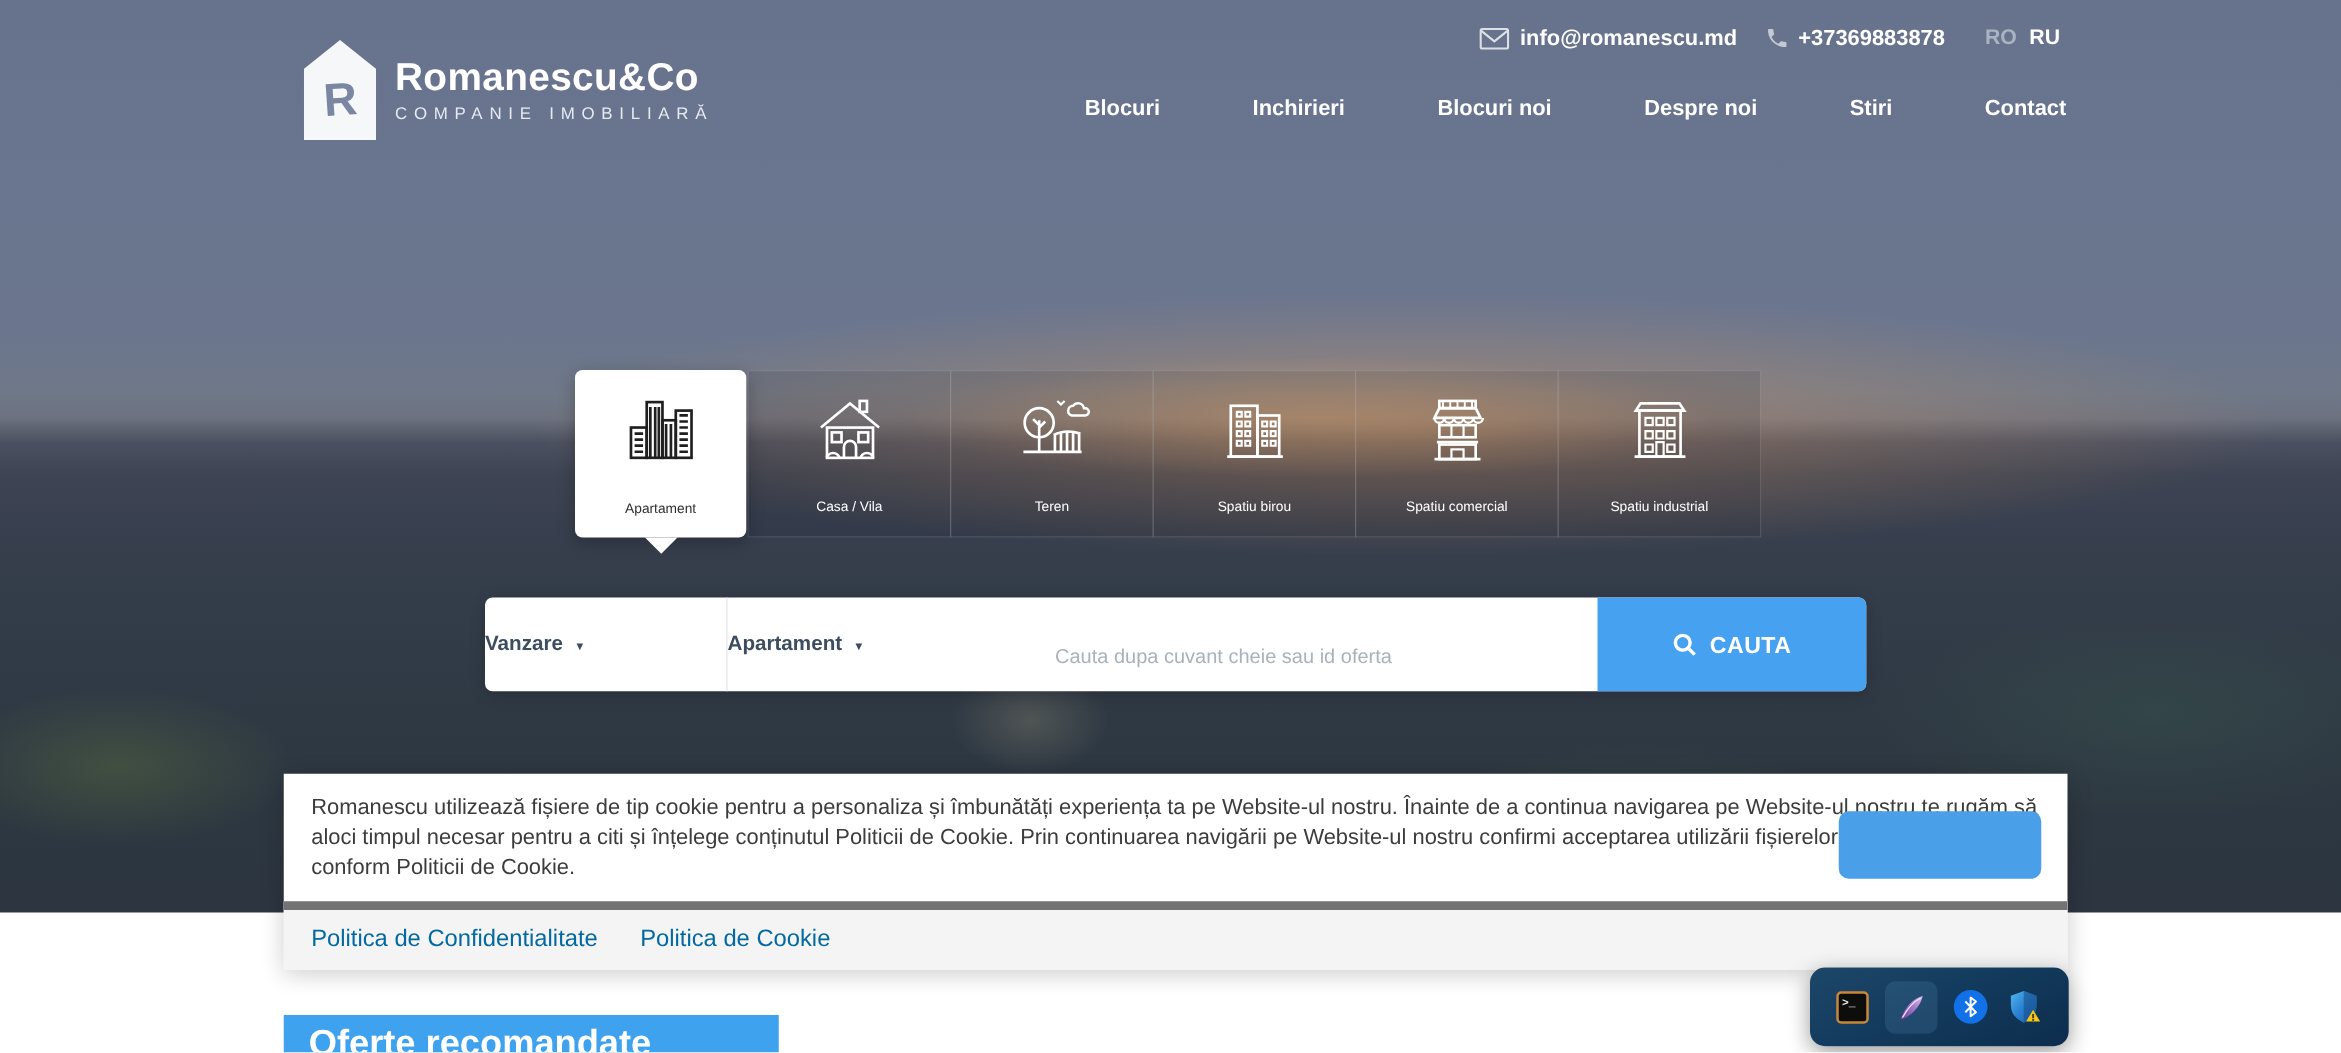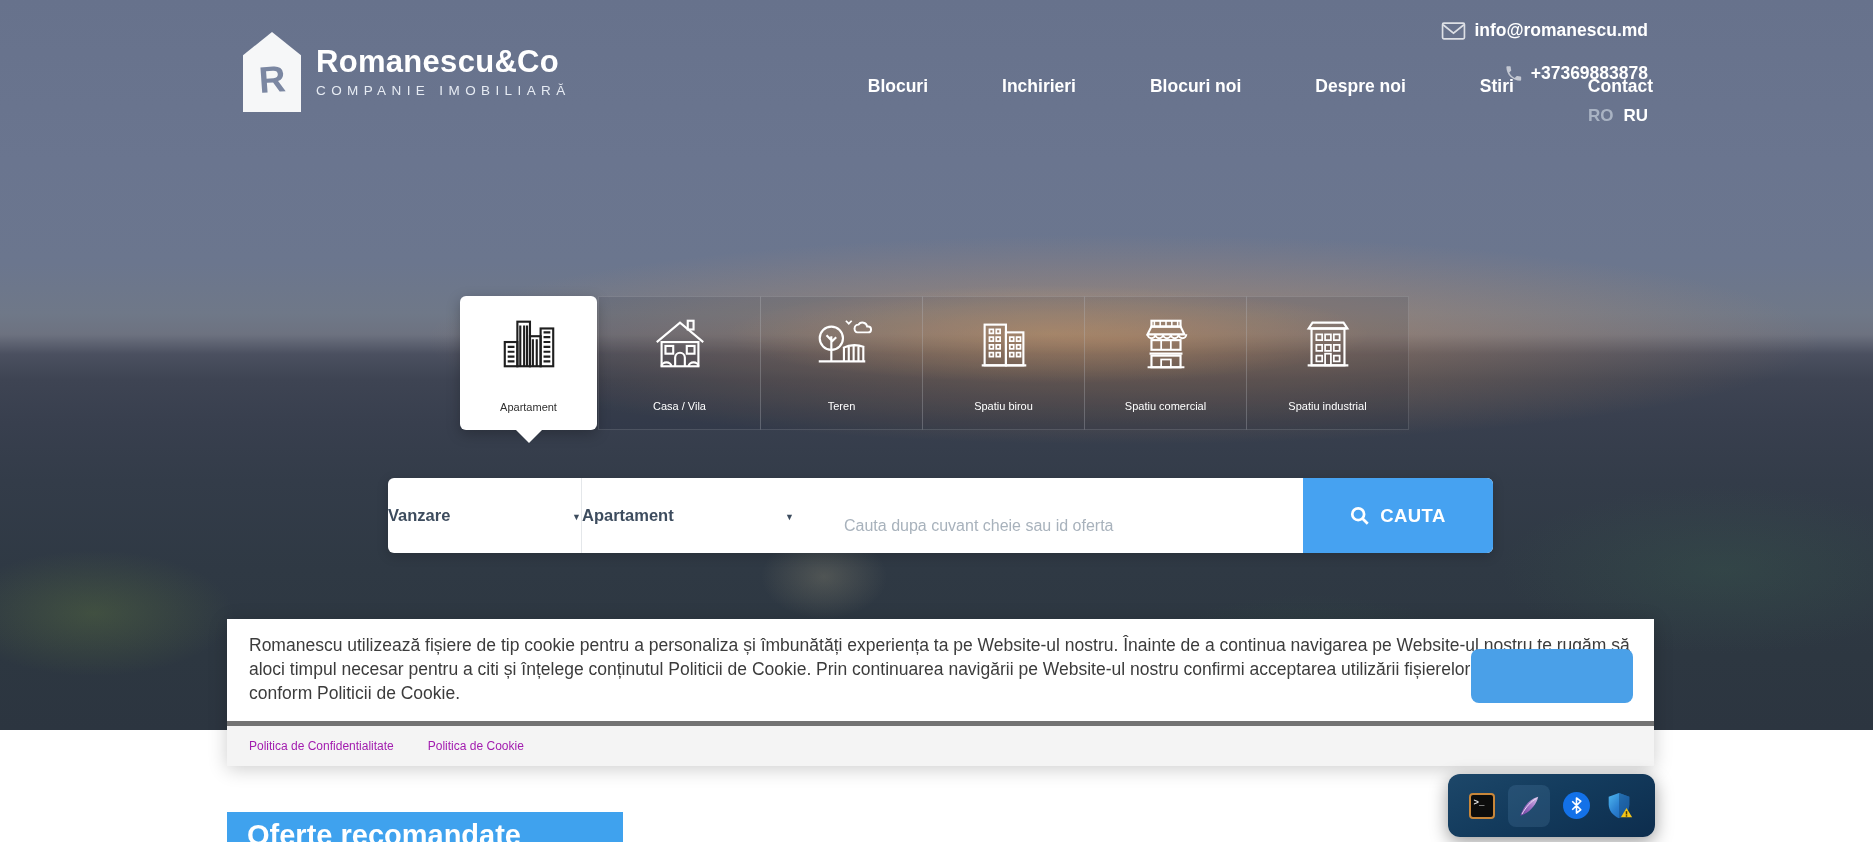--- a/index.html
+++ b/index.html
@@ -29,21 +29,21 @@
   .logo-house {
     width:58px; height:80px; background:rgba(255,255,255,.94);
     clip-path:polygon(50% 0%, 100% 29%, 100% 100%, 0% 100%, 0% 29%);
     display:flex; align-items:center; justify-content:center;
   }
   .logo-house span { color:#7b87a2; font-size:37px; font-weight:800; margin-top:16px; transform:rotate(-4deg); }
   .logo-text { padding-top:14px; }
   .logo-title { color:#fff; font-size:31px; font-weight:700; letter-spacing:.3px; line-height:1.05; }
   .logo-sub { color:#e6ebf3; font-size:13.5px; letter-spacing:5.4px; margin-top:4px; }
 
-  .contact-row { position:absolute; top:20px; right:225px; display:flex; align-items:flex-end; gap:22px; z-index:6;flex-direction:column; }
+  .contact-row { position:absolute; top:20px; right:225px; display:flex; align-items:flex-start; gap:22px; z-index:6; }
   .contact-item { display:flex; align-items:center; gap:8px; color:#fff; font-size:17.5px; font-weight:700; cursor:pointer; }
   .contact-item svg { opacity:.78; }
   .lang-switch { display:flex; gap:10px; margin-left:10px; font-size:17px; }
   .lang { cursor:pointer; font-weight:600; }
   .lang.inactive { color:#a9b3c3; }
   .lang.active { color:#ffffff; }
 
   .main-nav { position:absolute; top:76px; right:220px; display:flex; gap:74px; z-index:6; }
   .nav-item { color:#fff; font-size:17.5px; font-weight:600; cursor:pointer; white-space:nowrap; }
 
@@ -68,47 +68,47 @@
   }
   .tab-label { line-height:1.1; }
 
   
   .searchbar {
     position:absolute; left:388px; top:478px; width:1105px; height:75px;
     display:flex; background:#fff; border-radius:6px; z-index:5;
     box-shadow:0 3px 12px rgba(0,0,0,.18);
   }
   .sb-select {
-    display:flex; align-items:center; justify-content:space-between; gap:9px;
+    display:flex; align-items:center; justify-content:flex-start; gap:9px;
     font-size:16.5px; font-weight:700; color:#3d4c5e; cursor:pointer;
   }
   .sb-select .caret { font-size:9px; padding-top:2px; }
   .sb-cat { width:194px; border-right:1px solid #e4e7ea; }
   .sb-loc { width:212px; }
   .sb-input {
     flex:1; border:none; outline:none; font-family:"Liberation Sans",sans-serif;
     font-size:16px; color:#55606b; padding:0 20px 0 50px; background:transparent;margin-top:20px;
   }
   .sb-input::placeholder { color:#a8b2bc; }
   .search-btn {
-    width:190px; border:none; cursor:pointer; background:#46a2f1;
+    width:215px; border:none; cursor:pointer; background:#46a2f1;
     border-radius:0 6px 6px 0; color:#fff; font-family:"Liberation Sans",sans-serif;
     font-size:18.5px; font-weight:700; letter-spacing:.4px;
     display:flex; align-items:center; justify-content:center; gap:10px;
   }
 
   
   .cookie {
     position:absolute; left:227px; top:619px; width:1427px; background:#fff;
     box-shadow:0 3px 18px rgba(0,0,0,.20); z-index:8;
   }
   .cookie-text { padding:14px 22px 16px; font-size:17.5px; line-height:1.38; color:#3c3c3c; }
   .cookie-footer {
-    position:relative; background:#f4f4f4; border-top:5px solid #737373;
-    padding:13px 22px; display:flex; gap:34px; font-size:12px; color:#a21caf;
+    position:relative; background:#f4f4f4; border-top:7px solid #737373;
+    padding:13px 22px; display:flex; gap:34px; font-size:19px; color:#0369a1;
   }
   .cookie-link { cursor:pointer; }
   .cookie-accept {
     position:absolute; right:21px; top:30px; width:162px; height:54px;
     background:#4aa0e8; border:none; border-radius:8px; cursor:pointer; z-index:1;
   }
 
   
   .recommended {
     position:absolute; left:227px; top:812px; width:396px; height:46px;

